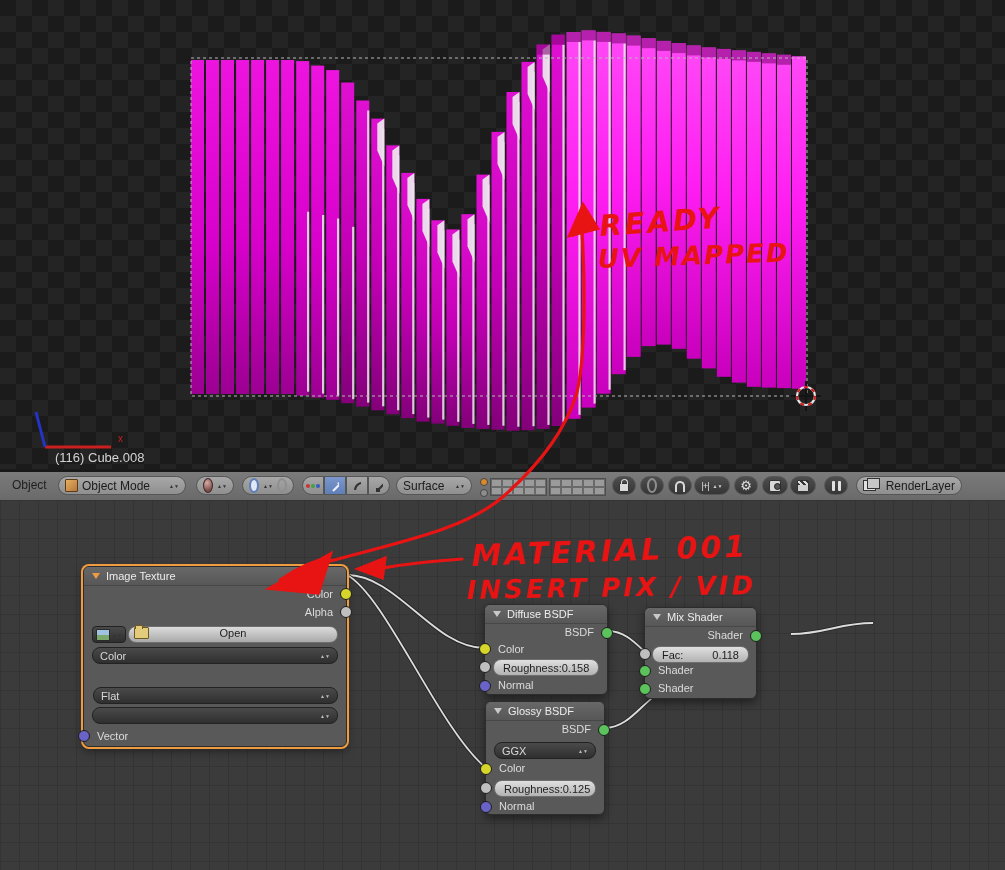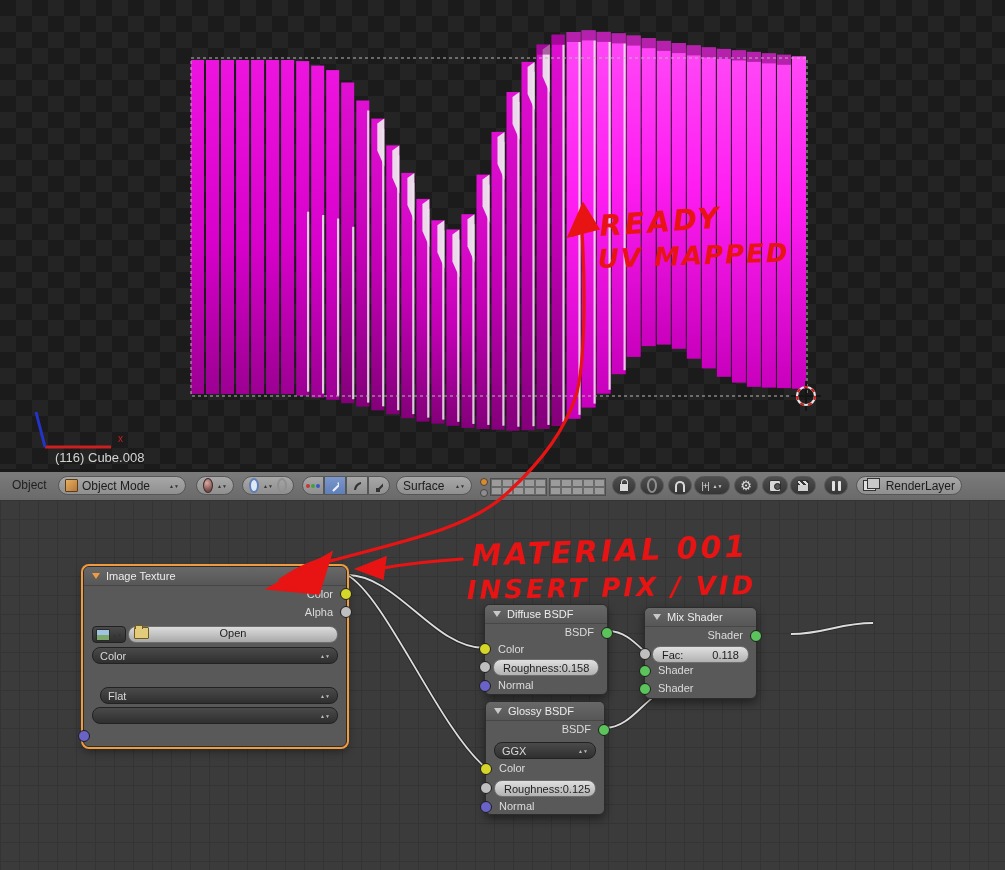--- a/index.html
+++ b/index.html
@@ -385,27 +385,30 @@
         </span>
         <span class="openbtn">
           <span class="folder-ico"></span>
           <span class="lbl">Open</span>
         </span>
       </div>
       <div class="dd" style="left:8px;right:8px;top:80px">
         <span>Color</span>
           <span class="updown">▲▼</span>
         </div>
-      <div class="dd" style="left:16px;right:8px;top:120px">
+      <div class="dd" style="left:9px;right:8px;top:120px">
         <span>Flat</span>
           <span class="updown">▲▼</span>
         </div>
       <div class="dd" style="left:8px;right:8px;top:140px">
         <span></span>
           <span class="updown">▲▼</span>
+        </div>
+      <div class="nrow in" style="top:160px;height:18px">
+        <span>Vector</span>
         </div>
       <span class="socket sock-l" style="top:163px;background:#6a63c7"></span>
     </div>
 
     <div class="node" style="left:484px;top:104px;width:124px;height:91px">
       <div class="nhead">
         <span class="ntri"></span>
         <span>Diffuse BSDF</span>
       </div>
       <div class="nrow out" style="top:18px;height:18px">

